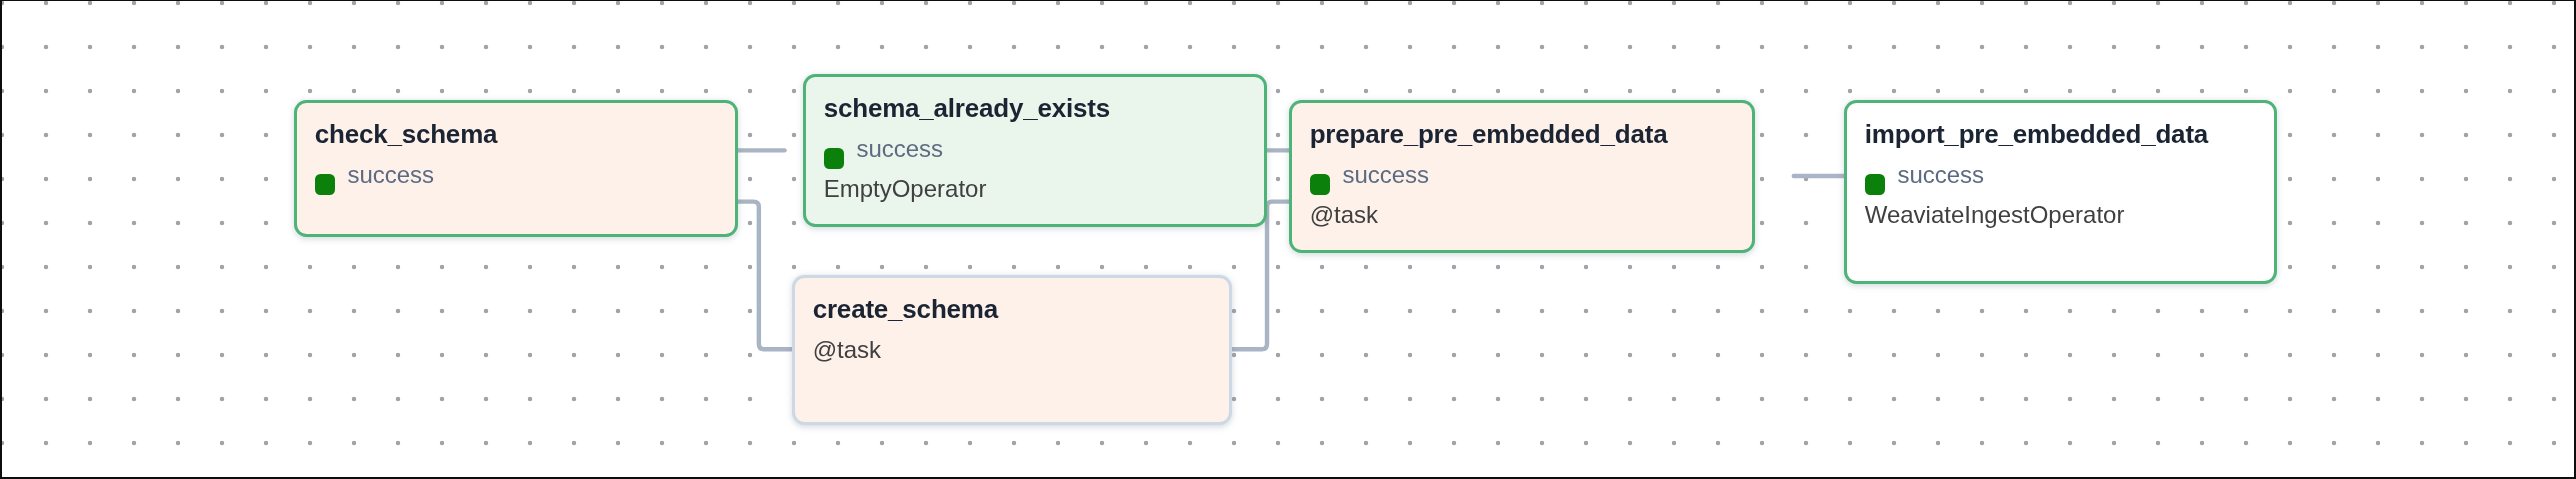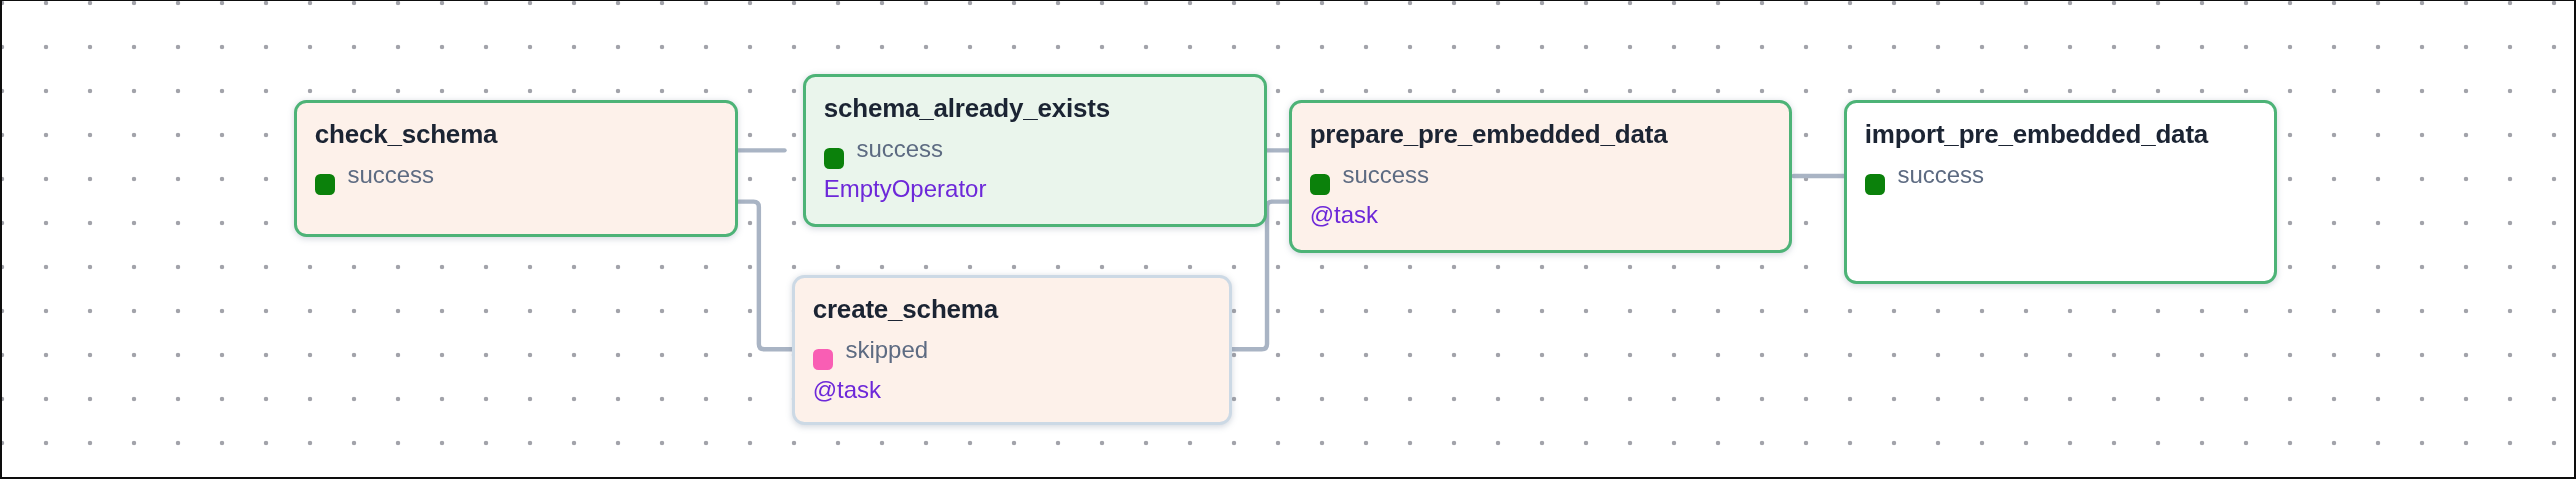--- a/index.html
+++ b/index.html
@@ -71,21 +71,21 @@
     margin-right: 12.4px;
     flex: 0 0 auto;
   }
   .state-label {
     font-size: 24px;
     color: #5d6b82;
     white-space: nowrap;
   }
   .node-op {
     font-size: 24px;
-    color: #6d28d9;
+    color: #404040;
     line-height: 40px;
     white-space: nowrap;
   }
 </style>
 </head>
 <body>
 
 <div class="canvas">
 
   <svg class="edge-layer" viewBox="0 0 2912 542">
@@ -108,38 +108,35 @@
     <div class="node-title">schema_already_exists</div>
     <div class="node-row">
       <span class="state-chip" style="background: rgb(11, 129, 11);"></span>
       <span class="state-label">success</span>
     </div>
     <div class="node-op">EmptyOperator</div>
   </div>
 
   <div class="node bg-peach border-muted" style="left:790px; top:274px; width:440px; height:150px;">
     <div class="node-title">create_schema</div>
-    <div class="node-row">
-      <span class="state-chip" style="background: rgb(249, 94, 180);"></span>
-      <span class="state-label">skipped</span>
-    </div>
     <div class="node-op">@task</div>
   </div>
 
-  <div class="node bg-peach" style="left:1287px; top:99px; width:503px; height:153px;">
+  <div class="node bg-peach" style="left:1287px; top:99px; width:466px; height:153px;">
     <div class="node-title">prepare_pre_embedded_data</div>
     <div class="node-row">
       <span class="state-chip" style="background: rgb(11, 129, 11);"></span>
       <span class="state-label">success</span>
     </div>
     <div class="node-op">@task</div>
   </div>
 
   <div class="node bg-white" style="left:1842px; top:99px; width:433px; height:184px;">
     <div class="node-title">import_pre_embedded_data</div>
     <div class="node-row">
       <span class="state-chip" style="background: rgb(11, 129, 11);"></span>
       <span class="state-label">success</span>
     </div>
+    <div class="node-op">WeaviateIngestOperator</div>
   </div>
 
 </div>
 
 
 </body></html>

